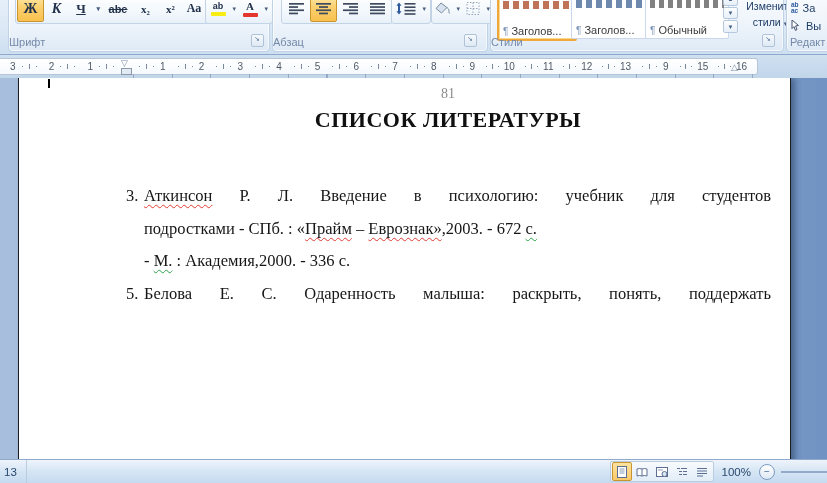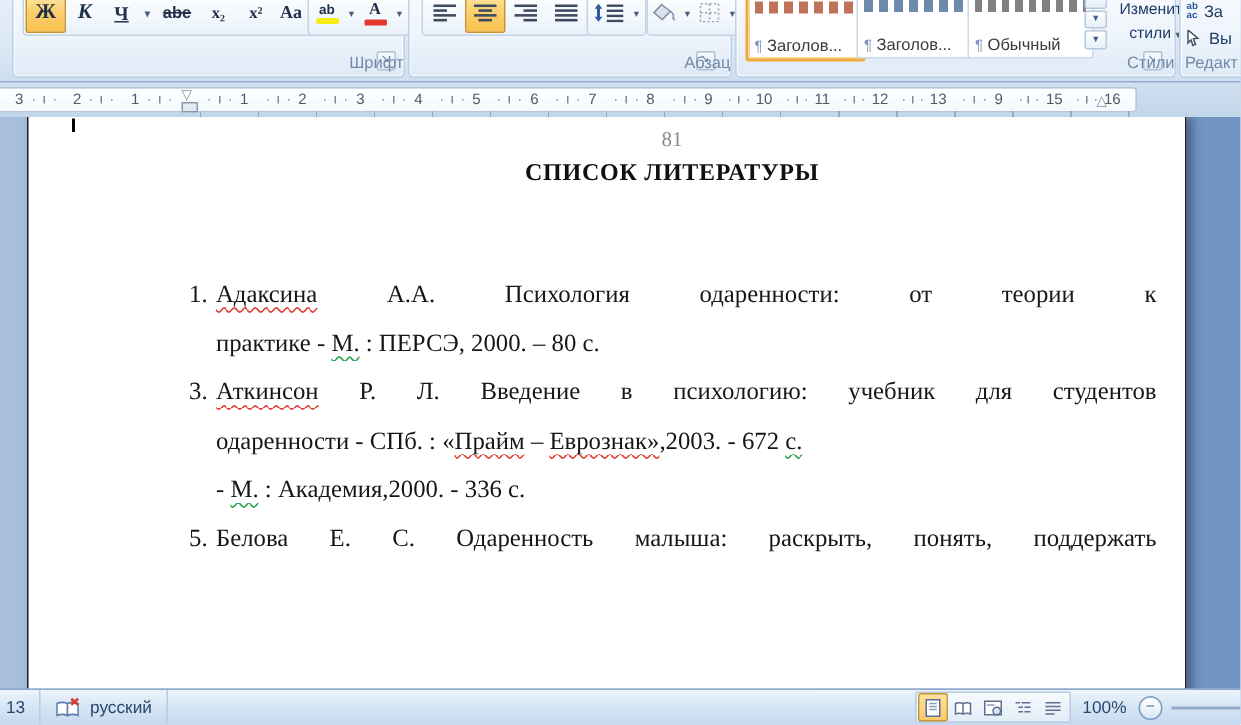--- a/index.html
+++ b/index.html
@@ -7,21 +7,21 @@
        font-family:"Liberation Sans",sans-serif;background:#9ab4d8;}
   #app{position:absolute;inset:0;width:827px;height:483px;overflow:hidden}
 
   
   .ribbon{position:absolute;left:0;top:0;width:827px;height:54px;
     background:linear-gradient(180deg,#e6eff9,#d8e6f4 65%,#cddff0);
     border-bottom:1px solid #8fa9cc;}
   .group{position:absolute;top:-10px;height:60px;border:1px solid #c0d2e6;border-radius:4px;
     background:linear-gradient(180deg,#fafcfe,#eef4fb 55%,#dfeaf6);
     box-shadow:inset 0 0 0 1px rgba(255,255,255,.65);}
-  .group-label{position:absolute;bottom:3px;left:0;right:0;text-align:right;
+  .group-label{position:absolute;bottom:3px;left:0;right:0;text-align:left;
     font-size:11px;color:#7489a8;}
   #g-font{left:8px;width:260px}
   #g-par{left:272px;width:214px}
   #g-styles{left:490px;width:292px}
   #g-edit{left:786px;width:70px}
 
   .cluster{position:absolute;top:2px;height:27px;display:flex;align-items:stretch;
     background:linear-gradient(180deg,#ffffff,#f3f8fc 60%,#e8f0f9);
     border:1px solid #c3d3e6;border-radius:3px;padding:1px;}
   .rbtn{min-width:23px;display:flex;align-items:center;justify-content:center;
@@ -101,21 +101,21 @@
   
   .doc-area{position:absolute;top:78px;left:0;width:827px;height:381px;overflow:hidden;
     background:linear-gradient(90deg,#a8bedd 0%,#9ab4d8 45%,#89a5cd 78%,#7093c3 100%)}
   .page{position:absolute;left:18px;top:0;width:771px;height:388px;background:#fff;
     border-left:1px solid #1c1c1c;border-right:1px solid #1c1c1c;
     box-shadow:4px 0 6px rgba(20,40,70,.45)}
   .cursor-mark{position:absolute;left:29px;top:1px;width:2px;height:9px;background:#000}
   .pagenum{position:absolute;top:8px;left:107px;right:20px;text-align:center;
     font-family:"Liberation Serif",serif;font-size:14px;color:#8a8a8a}
   .title{position:absolute;top:29px;left:107px;right:20px;text-align:center;
-    font-family:"Liberation Serif",serif;font-weight:bold;font-size:16px;color:#101010;
+    font-family:"Liberation Serif",serif;font-weight:bold;font-size:22px;color:#101010;
     letter-spacing:.5px}
   .list{position:absolute;top:102px;left:107px;right:19px;
     font-family:"Liberation Serif",serif;font-size:16.5px;line-height:32.6px;color:#161616}
   .dl1{text-align:justify;text-align-last:justify}
   .dl2{padding-left:18px}
   .num{display:inline-block;width:18px}
   .sp-red{text-decoration:underline;text-decoration-style:wavy;
     text-decoration-color:#e03c31;text-decoration-thickness:1px;text-underline-offset:3px;
     text-decoration-skip-ink:none}
   .sp-green{text-decoration:underline;text-decoration-style:wavy;
@@ -435,45 +435,35 @@
     <div class="tab-ticks"></div>
   </div>
 
   <div class="doc-area">
     <div class="page">
       <div class="cursor-mark"></div>
       <div class="pagenum">81</div>
       <div class="title">СПИСОК ЛИТЕРАТУРЫ</div>
       <div class="list">
 
-        <div class="dl dl1"><span class="num">1.</span><span class="sp-red">Адаксина</span><span> А.А. Психология одаренности: от теории к</span></div>
-        <div class="dl dl2"><span>практике - </span><span class="sp-green">М.</span><span> : ПЕРСЭ, 2000. – 80 с.</span></div>
 
 
         <div class="dl dl1"><span class="num">3.</span><span class="sp-red">Аткинсон</span><span> Р. Л. Введение в психологию: учебник для студентов</span></div>
-        <div class="dl dl2"><span>одаренности - СПб. : «</span><span class="sp-red">Прайм</span><span> – </span><span class="sp-red">Еврознак»</span><span>,2003. - 672 </span><span class="sp-green">с.</span></div>
+        <div class="dl dl2"><span>подростками - СПб. : «</span><span class="sp-red">Прайм</span><span> – </span><span class="sp-red">Еврознак»</span><span>,2003. - 672 </span><span class="sp-green">с.</span></div>
 
         <div class="dl dl2"><span>- </span><span class="sp-green">М.</span><span> : Академия,2000. - 336 с.</span></div>
 
         <div class="dl dl1"><span class="num">5.</span><span>Белова Е. С. Одаренность малыша: раскрыть, понять, поддержать</span></div>
 
       </div>
     </div>
   </div>
 
   <div class="status">
     <div class="sb-cell sb-page">13</div>
-    <div class="sb-cell">
-      <svg width="17" height="14" viewBox="0 0 17 14" style="margin-right:6px">
-        <path d="M1 4 Q4.5 2.5 8 4 V12 Q4.5 10.5 1 12 Z" fill="#fdfdfd" stroke="#5b7ca6"></path>
-        <path d="M15 4 Q11.5 2.5 8 4 V12 Q11.5 10.5 15 12 Z" fill="#fdfdfd" stroke="#5b7ca6"></path>
-        <path d="M10.5 0.8 L15 4.8 M15 0.8 L10.5 4.8" stroke="#d43b2d" stroke-width="1.7"></path>
-      </svg>
-      <span>русский</span>
-    </div>
     <div class="sb-spacer"></div>
     <div class="view-btns">
       <div class="vbtn active">
         <svg width="12" height="12" viewBox="0 0 12 12">
             <rect x="1.5" y="0.5" width="9" height="11" fill="#fff" stroke="#5c6f92"></rect>
             <g stroke="#8b9cb8">
               <line x1="3.5" y1="3" x2="8.5" y2="3"></line>
               <line x1="3.5" y1="5" x2="8.5" y2="5"></line>
               <line x1="3.5" y1="7" x2="8.5" y2="7"></line>
             </g>

